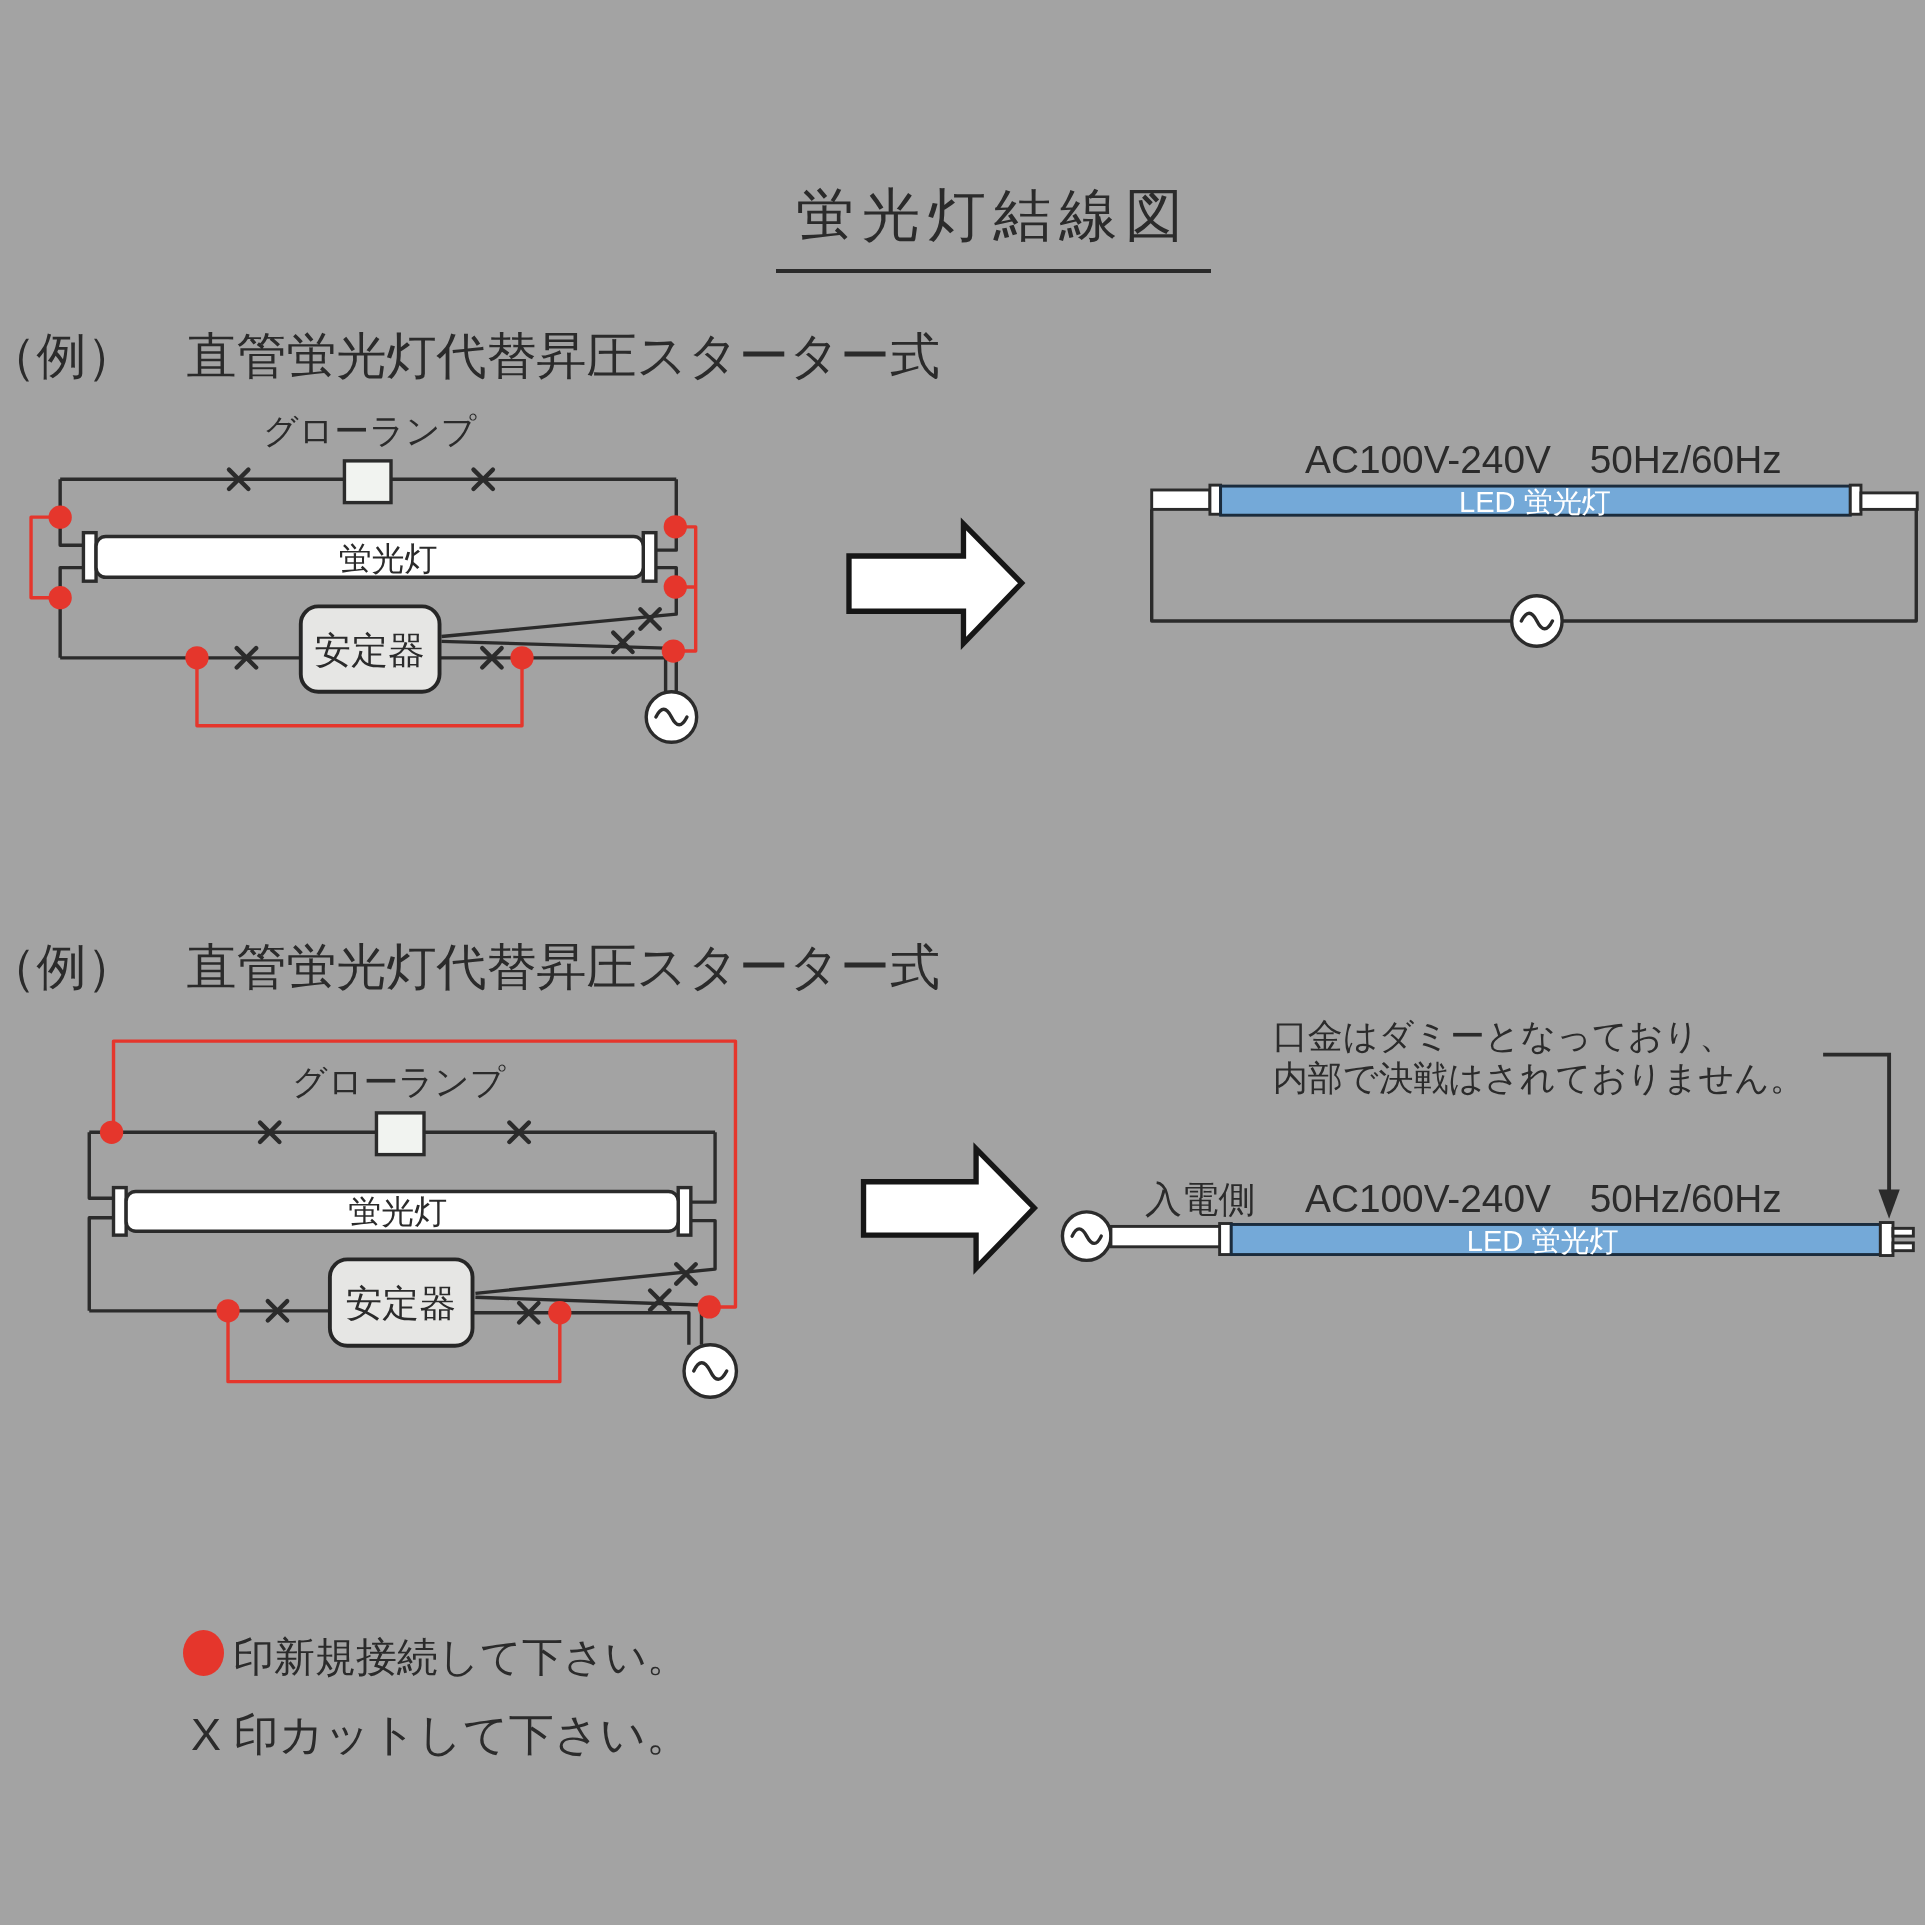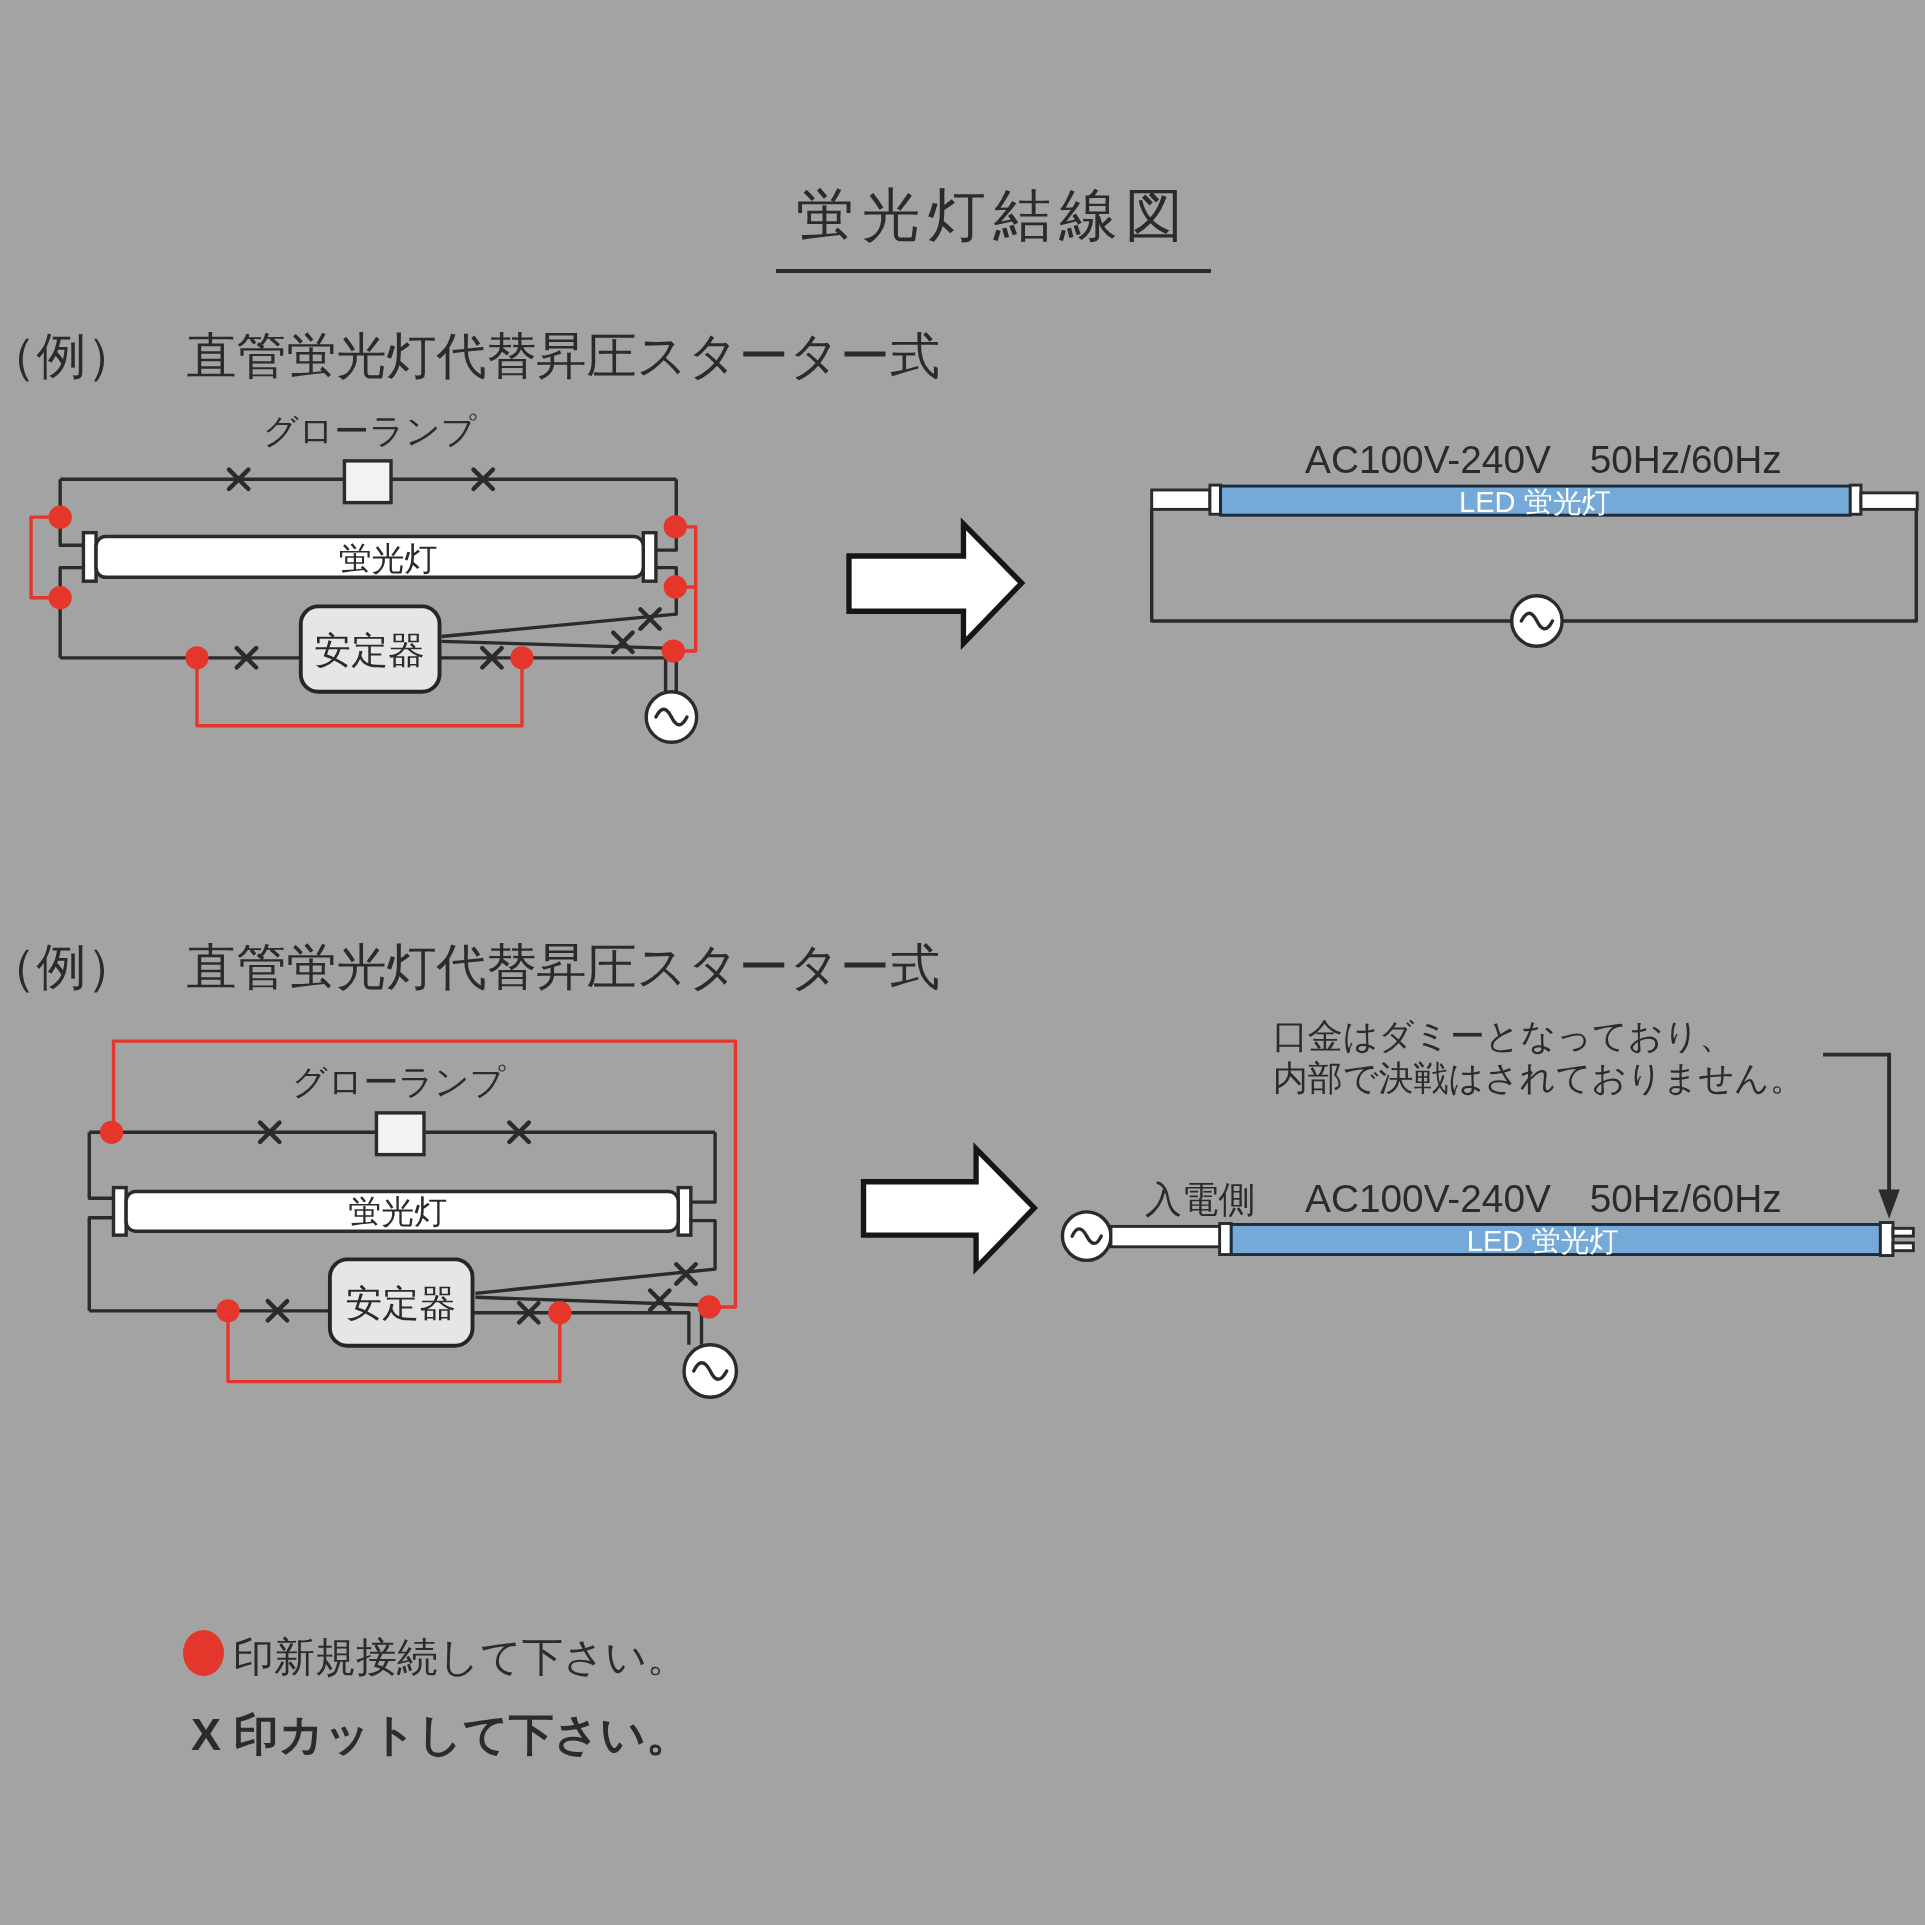--- a/index.html
+++ b/index.html
@@ -5,21 +5,21 @@
   html,body{margin:0;padding:0;background:#ffffff;}
   #page{position:relative;width:1925px;height:1925px;background:#a3a3a3;overflow:hidden;
         font-family:"Liberation Sans","DejaVu Sans",sans-serif;color:#2b2b2b;}
   #diagram-svg{position:absolute;left:0;top:0;}
   .txt{position:absolute;white-space:nowrap;color:#2b2b2b;}
   #title{left:776px;top:177px;width:435px;text-align:center;font-size:58px;letter-spacing:7.8px;
          padding-bottom:13.6px;border-bottom:4.9px solid #2b2b2b;}
   #ex1-label{left:-13.6px;top:323px;font-size:50px;}
   #ex2-label{left:-13.6px;top:934px;font-size:50px;}
   #legend-line1{left:233px;top:1630px;font-size:41px;}
-  #legend-line2{left:191px;top:1705px;font-size:45px;font-weight:bold;}
+  #legend-line2{left:191px;top:1705px;font-size:45px;}
   #legend-dot{position:absolute;left:183px;top:1630px;width:41px;height:46px;border-radius:50%;
               background:var(--red,#e5362c);}
   
   .wire{fill:none;stroke:var(--wire,#2b2b2b);stroke-width:3.5;stroke-linejoin:round;}
   .redwire{fill:none;stroke:var(--red,#e5362c);stroke-width:3.5;stroke-linejoin:round;}
   .dot{fill:var(--red,#e5362c);}
   .xmark{fill:none;stroke:var(--wire,#2b2b2b);stroke-width:4.5;stroke-linecap:round;}
   .box{fill:#f1f3f0;stroke:var(--wire,#2b2b2b);stroke-width:3.5;}
   .ballast{fill:var(--gray,#e6e6e4);stroke:#262626;stroke-width:4;}
   .tube{fill:#ffffff;stroke:var(--wire,#2b2b2b);stroke-width:3.5;}

